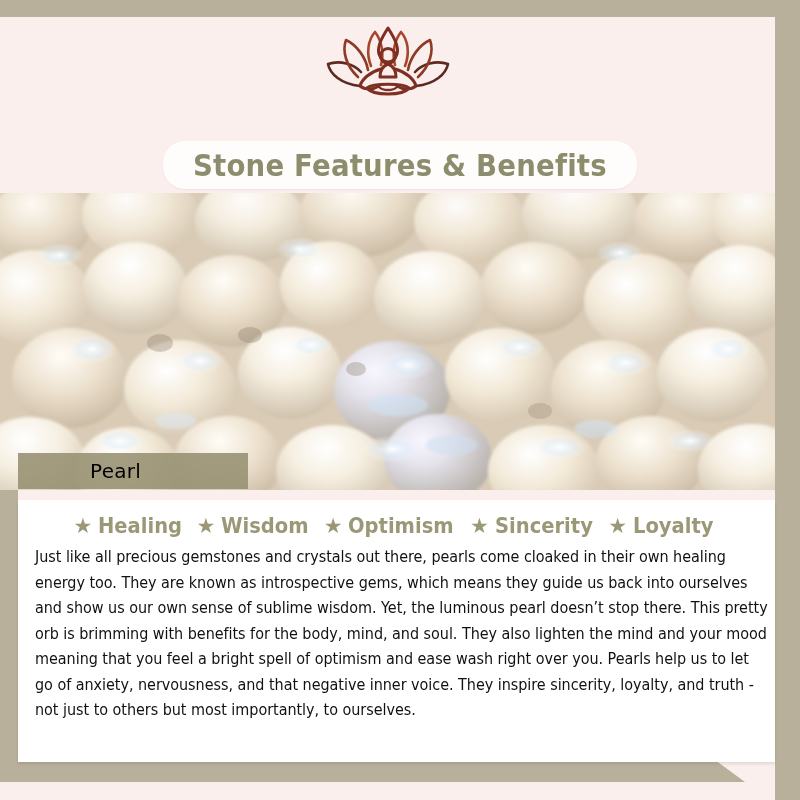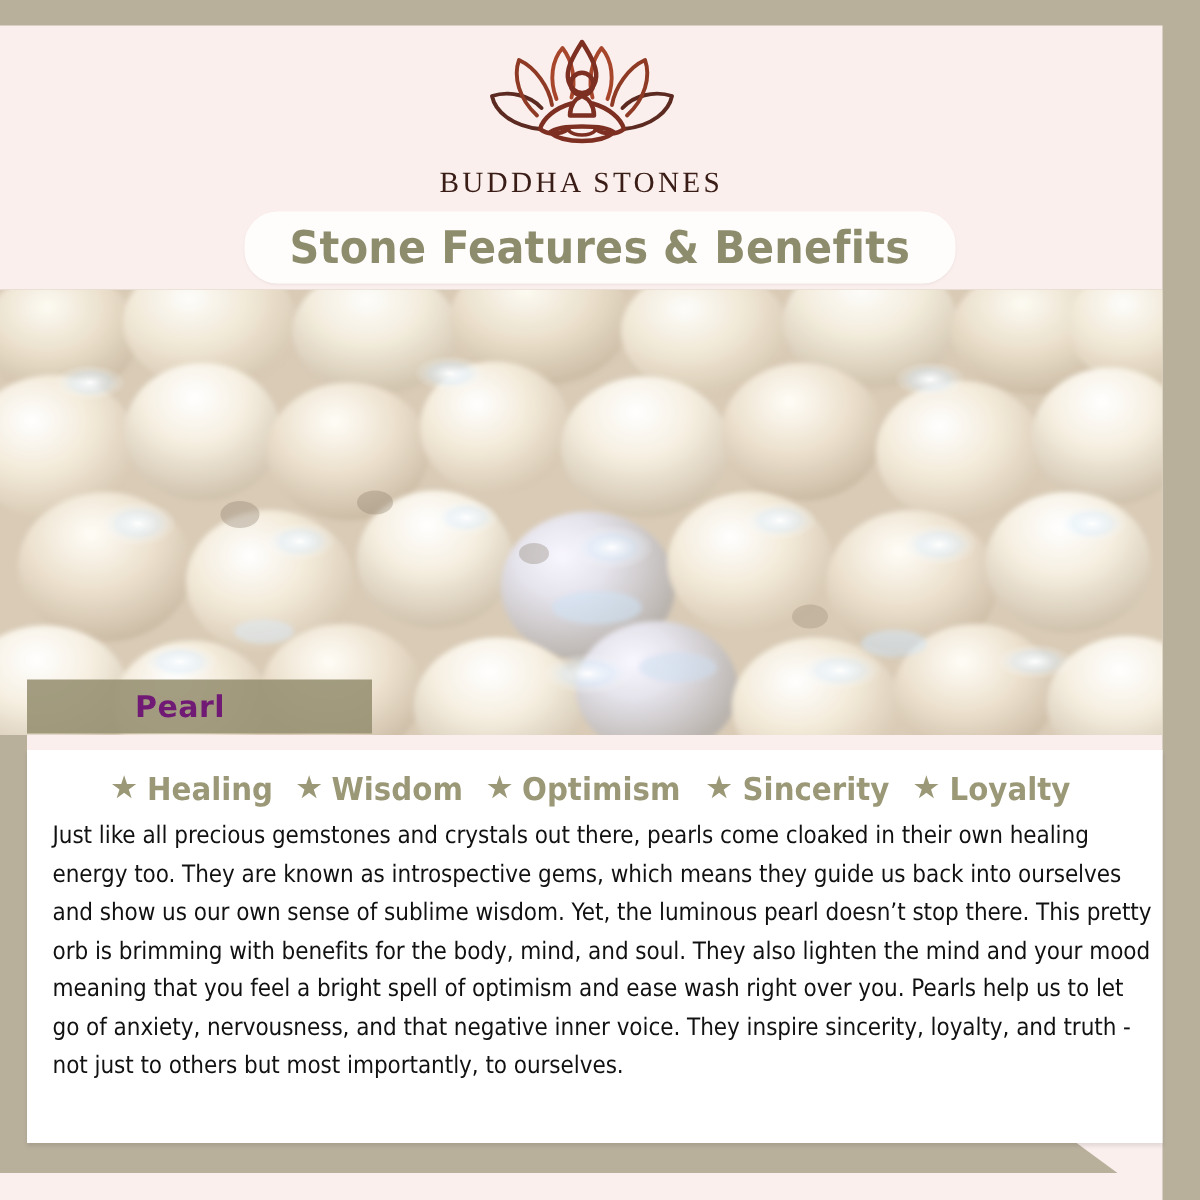--- a/index.html
+++ b/index.html
@@ -69,23 +69,23 @@
 
   
   .stone-tab{
     position:absolute;
     left:18px; top:453px; width:230px; height:36px;
     background:rgba(150,144,113,.88);
     display:flex; align-items:center;
   }
   .stone-tab .stone-name{
     margin-left:72px;
-    color:#701a75;
+    color:#000000;
     font-family:"DejaVu Sans", sans-serif;
-    font-weight:bold;
+    font-weight:normal;
     font-size:20px;
     letter-spacing:.3px;
   }
 
   
   .left-rail{
     position:absolute;
     left:0; top:490px; width:18px; height:288px;
     background:#b9b09c;
   }
@@ -174,21 +174,20 @@
         <path d="M75,44 C70,46 67,51 67,57 L83,57 C83,51 80,46 75,44 Z" stroke="#7d2f22" stroke-width="3"></path>
 
         <path d="M68,49 C57,52 49,59 47,66 C52,70 60,70 66,66" stroke="#7d2f22" stroke-width="3"></path>
         <path d="M82,49 C93,52 101,59 103,66 C98,70 90,70 84,66" stroke="#7d2f22" stroke-width="3"></path>
 
         <path d="M54,68 C60,76 90,76 96,68 C90,63 60,63 54,68 Z" stroke="#7d2f22" stroke-width="3"></path>
 
         <path d="M66,67 C70,71 80,71 84,67" stroke="#7d2f22" stroke-width="2.4"></path>
       </g>
     </svg>
-    <div class="logo-word">BUDDHA STONES</div>
   </div>
 
   <div class="title-banner">
     <span class="title-text">Stone Features &amp; Benefits</span>
   </div>
 
   <div class="photo">
     <svg viewBox="0 0 775 297" preserveAspectRatio="none" aria-hidden="true">
       <defs>
         <radialGradient id="pg1" cx="38%" cy="32%" r="72%">

